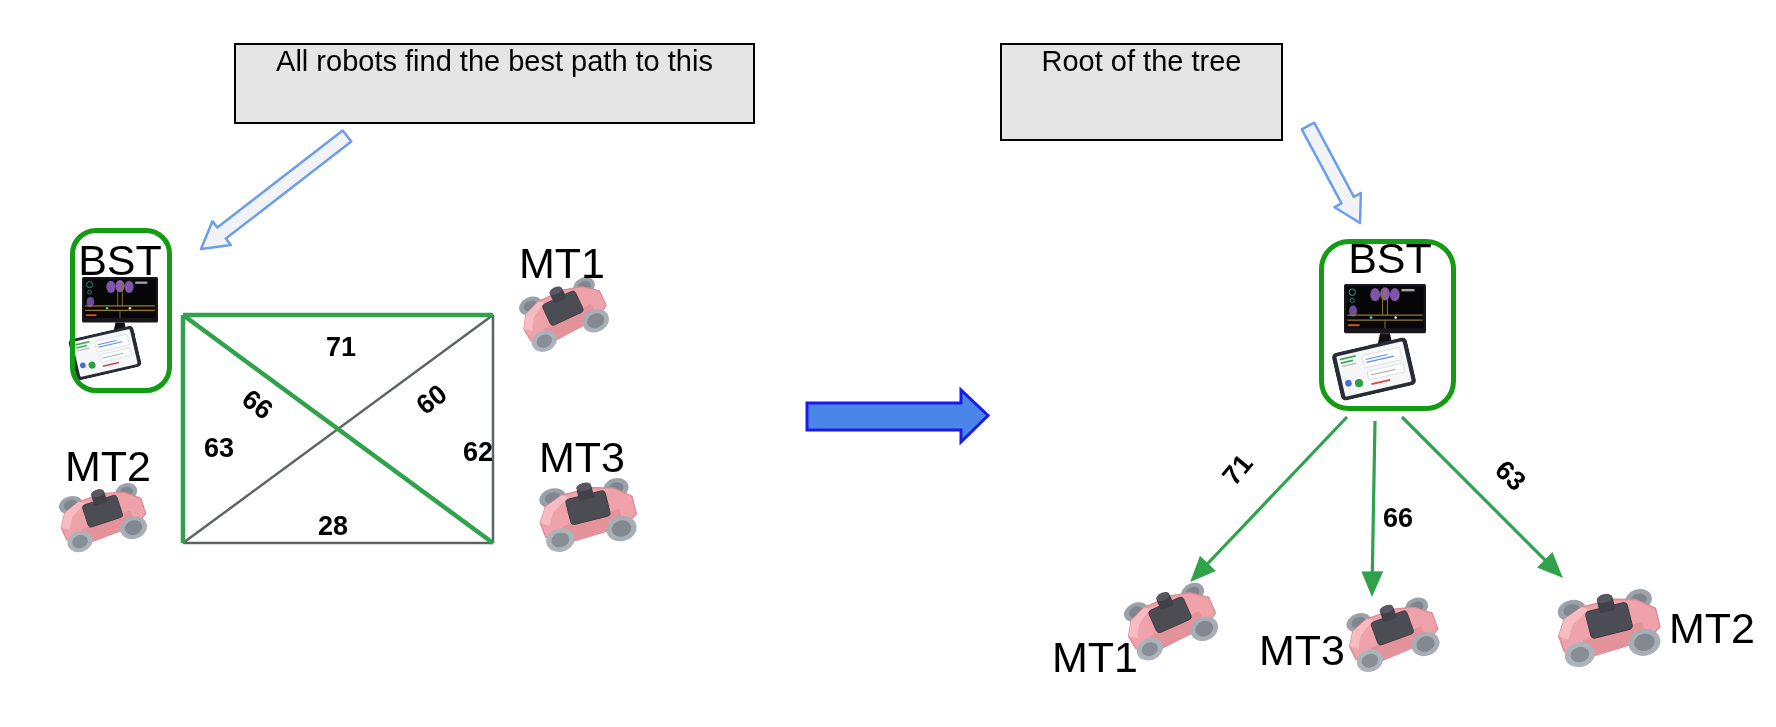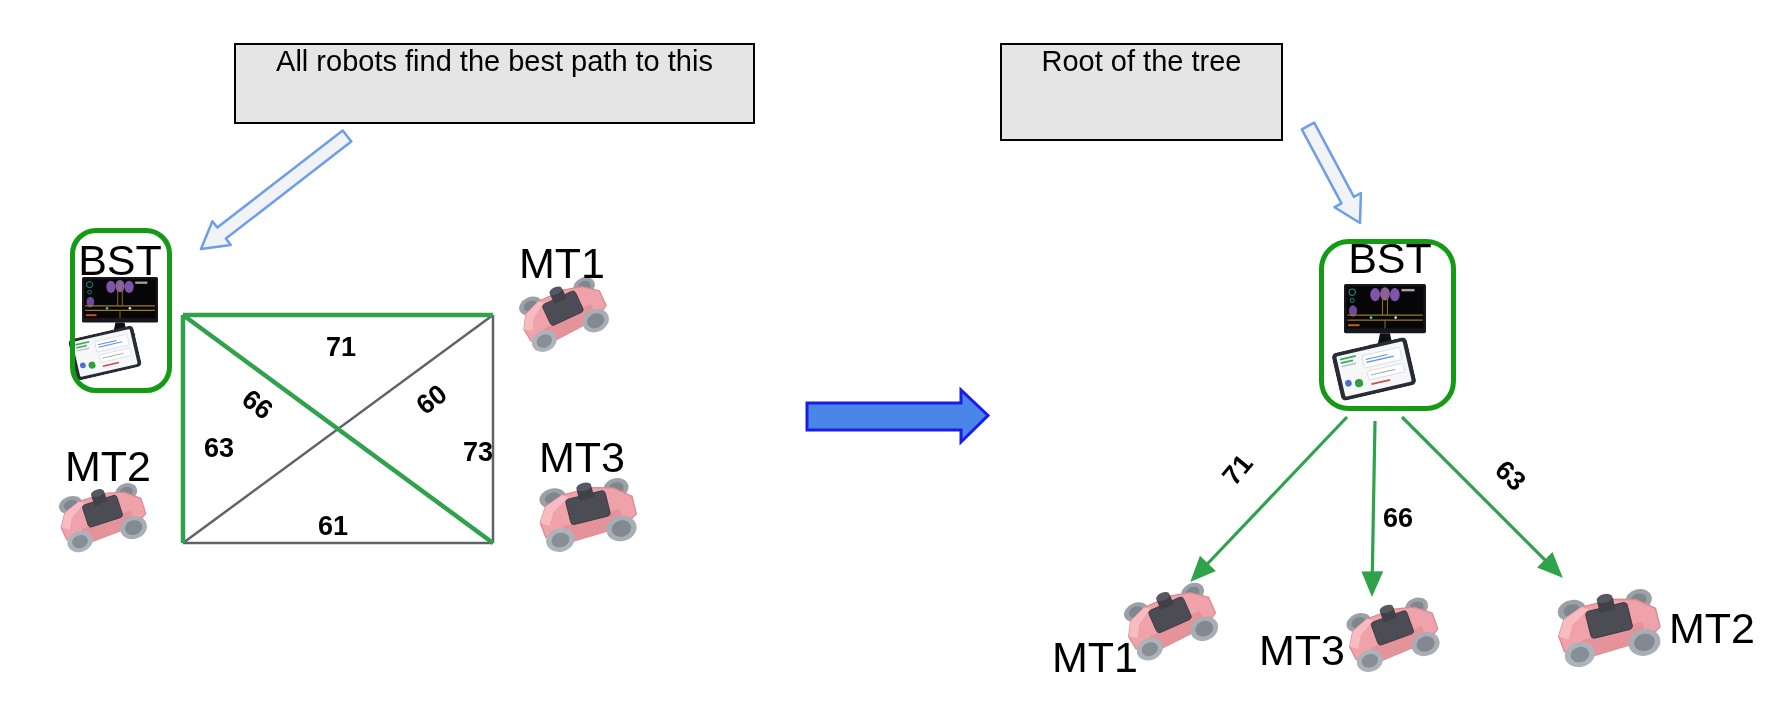--- a/index.html
+++ b/index.html
@@ -136,22 +136,22 @@
 
 <div class="lbl" style="left:120px; top:260px;">BST</div>
 <div class="lbl" style="left:562px; top:263px;">MT1</div>
 <div class="lbl" style="left:108px; top:466px;">MT2</div>
 <div class="lbl" style="left:582px; top:457px;">MT3</div>
 
 <div class="wt" style="left:341px; top:347px;">71</div>
 <div class="wt" style="left:257px; top:405px; transform:translate(-50%,-50%) rotate(37deg);">66</div>
 <div class="wt" style="left:432px; top:400px; transform:translate(-50%,-50%) rotate(-37deg);">60</div>
 <div class="wt" style="left:219px; top:448px;">63</div>
-<div class="wt" style="left:478px; top:452px;">73</div>
-<div class="wt" style="left:333px; top:526px;">61</div>
+<div class="wt" style="left:478px; top:452px;">62</div>
+<div class="wt" style="left:333px; top:526px;">28</div>
 
 <div class="lbl" style="left:1390px; top:258px;">BST</div>
 <div class="lbl" style="left:1095px; top:657px;">MT1</div>
 <div class="lbl" style="left:1302px; top:650px;">MT3</div>
 <div class="lbl" style="left:1712px; top:628px;">MT2</div>
 
 <div class="wt" style="left:1238px; top:470px; transform:translate(-50%,-50%) rotate(-50deg);">71</div>
 <div class="wt" style="left:1398px; top:518px;">66</div>
 <div class="wt" style="left:1510px; top:476px; transform:translate(-50%,-50%) rotate(43deg);">63</div>
 

